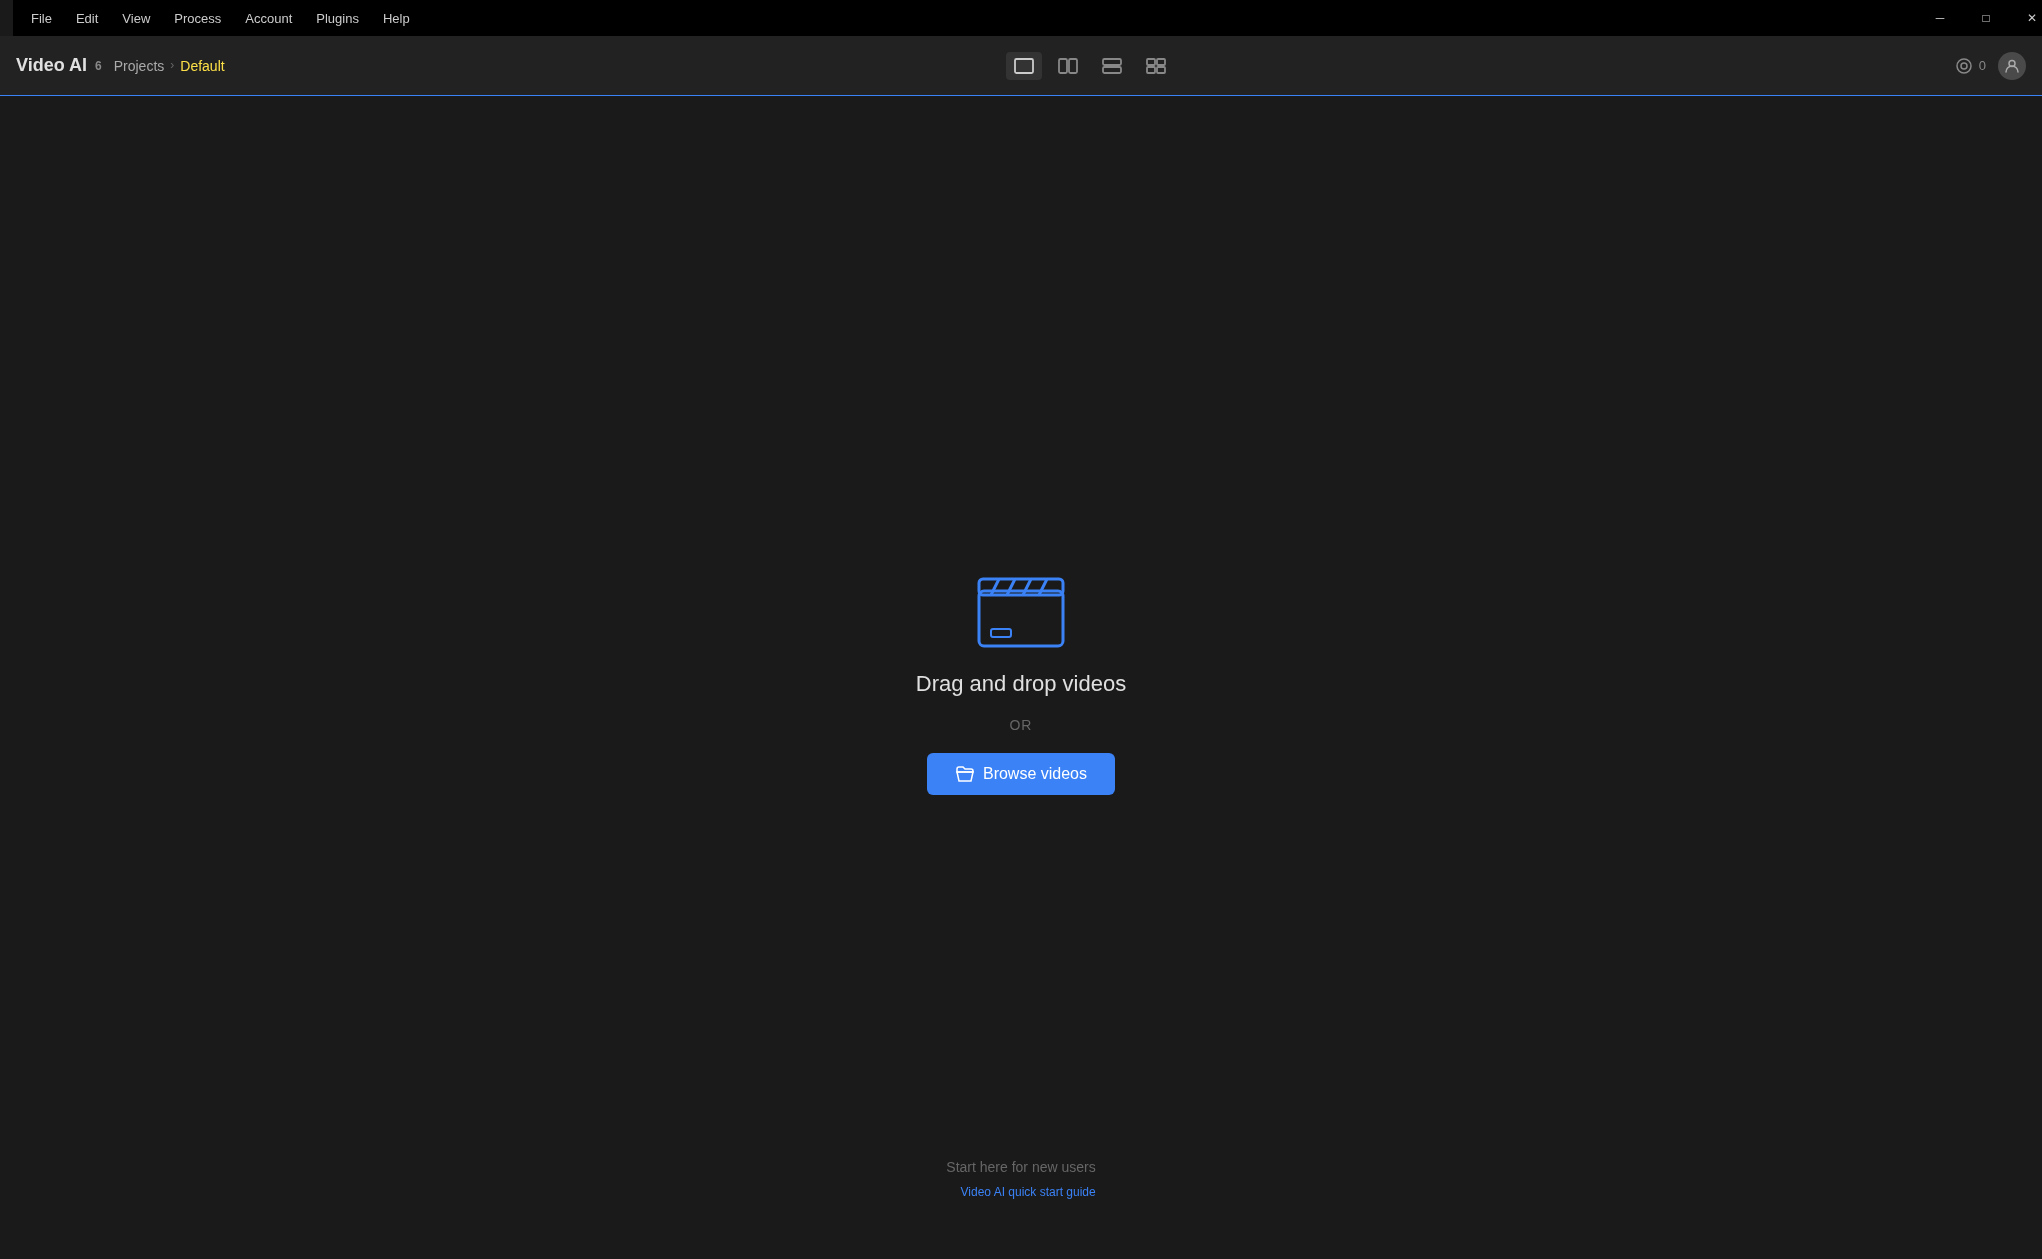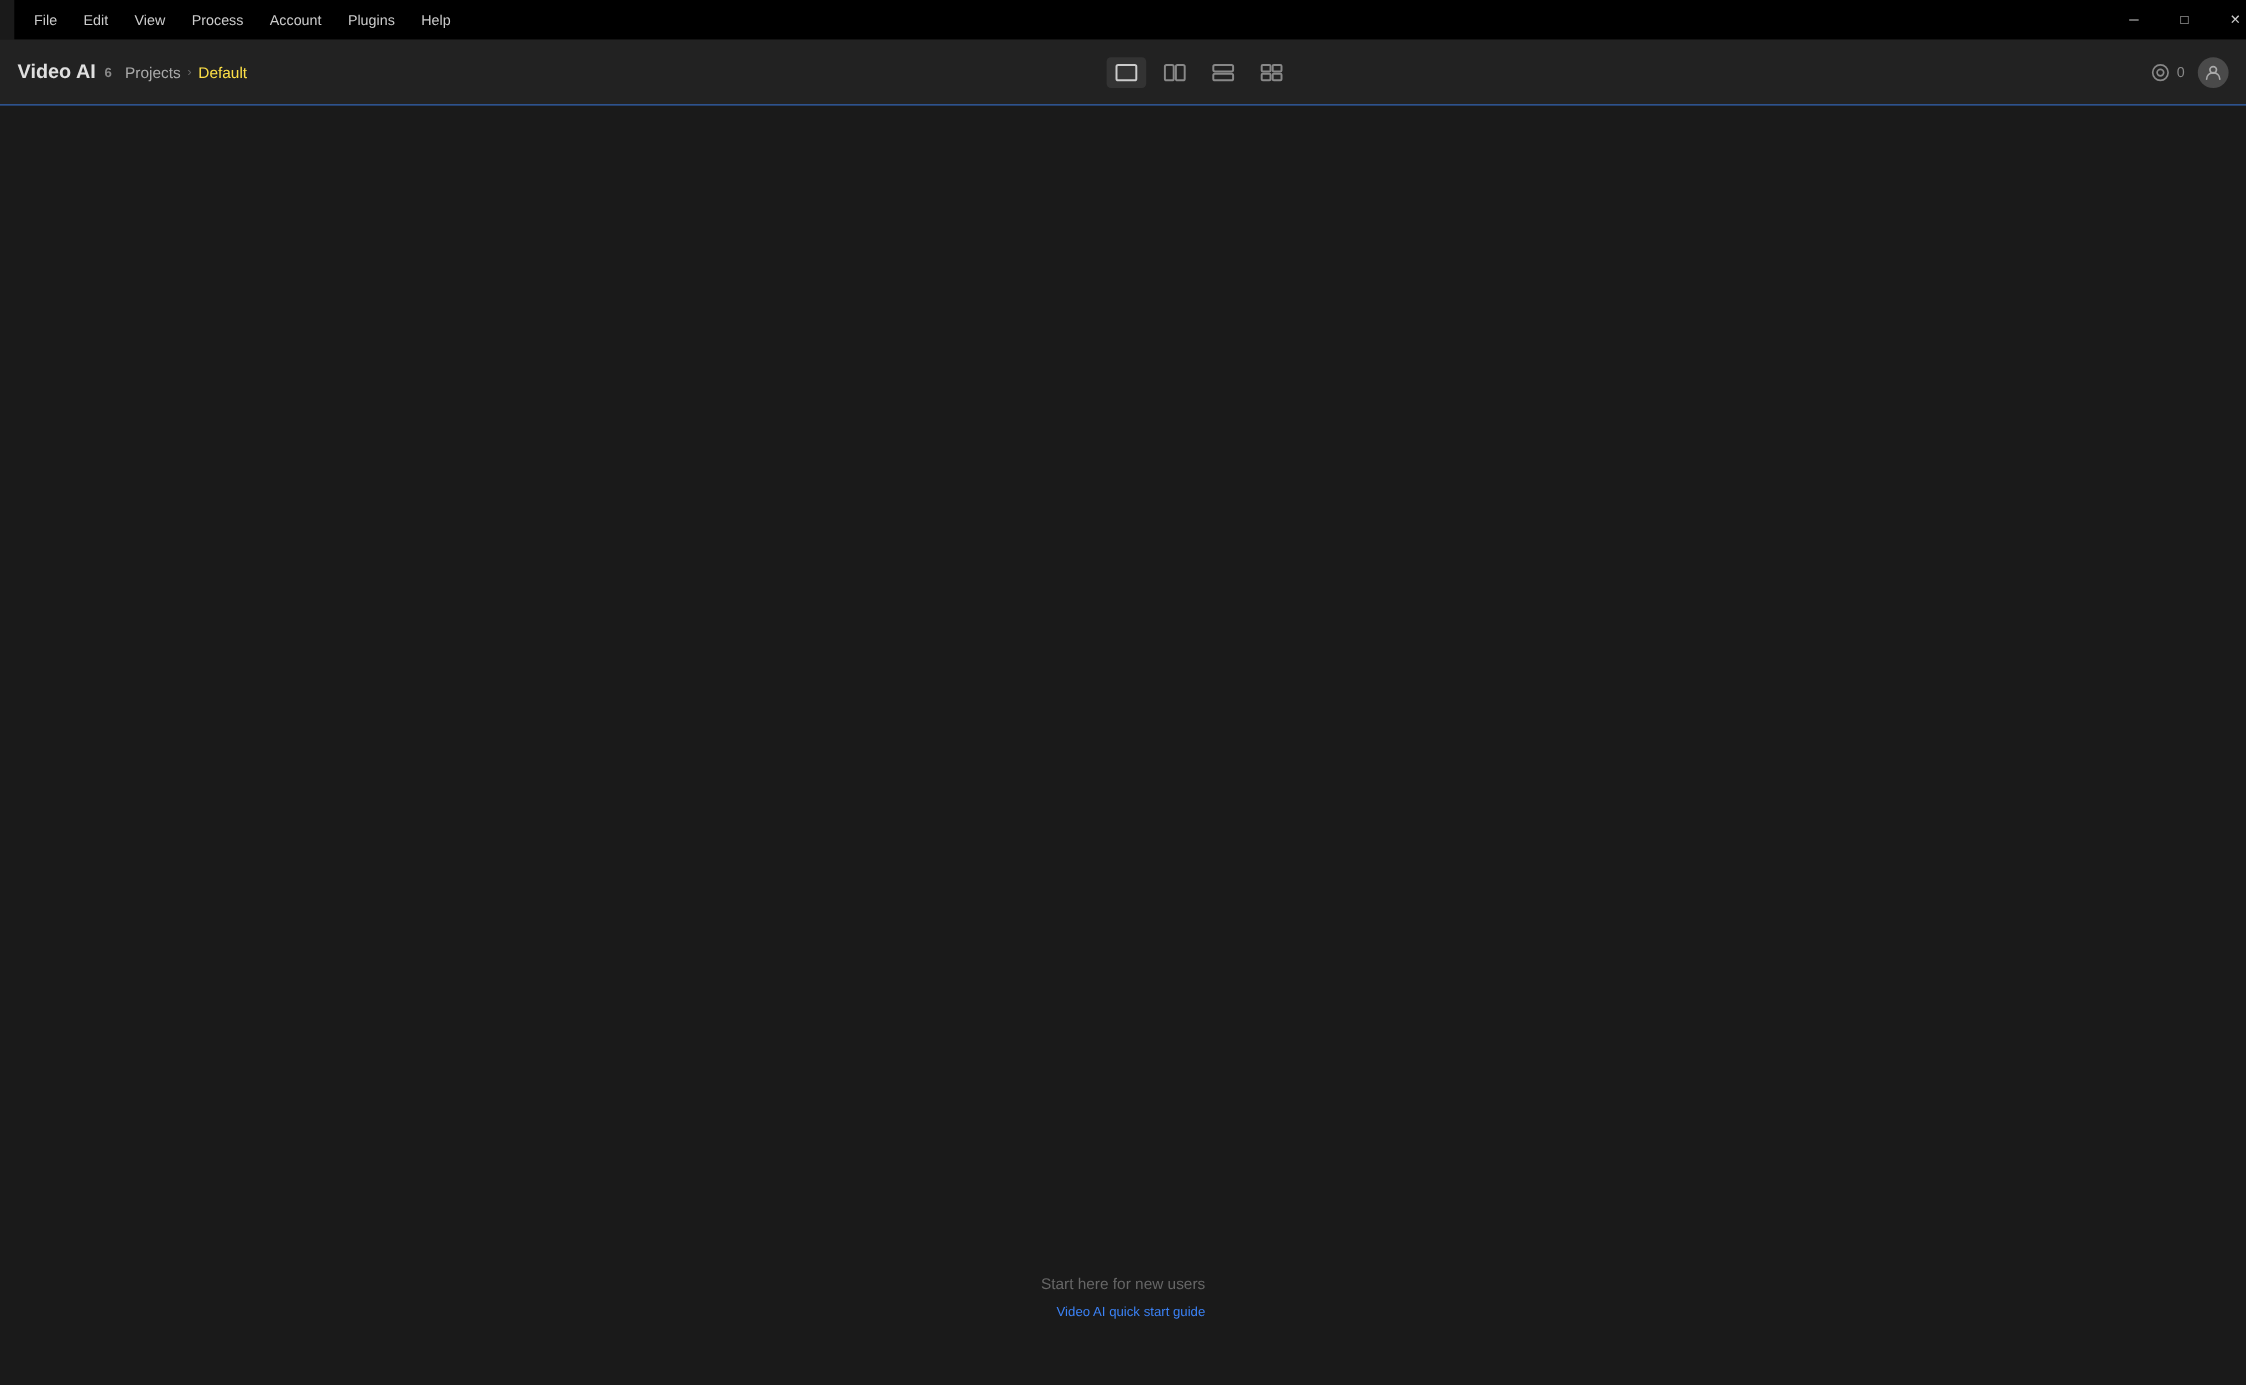--- a/index.html
+++ b/index.html
@@ -306,18 +306,44 @@
     <div class="avatar">
       <svg width="16" height="16" viewBox="0 0 16 16" fill="none" xmlns="http://www.w3.org/2000/svg">
         <circle cx="8" cy="5.5" r="3" stroke="#aaa" stroke-width="1.5"></circle>
         <path d="M2 14c0-3.314 2.686-6 6-6s6 2.686 6 6" stroke="#aaa" stroke-width="1.5" stroke-linecap="round"></path>
       </svg>
     </div>
   </div>
 </div>
 
 <div class="main-content">
+  <div class="drop-zone">
+
+    <svg width="100" height="90" viewBox="0 0 100 90" fill="none" xmlns="http://www.w3.org/2000/svg">
+
+      <rect x="8" y="30" width="84" height="55" rx="5" stroke="#3b82f6" stroke-width="3" fill="none"></rect>
+
+      <rect x="8" y="18" width="84" height="16" rx="4" stroke="#3b82f6" stroke-width="3" fill="none"></rect>
+
+      <line x1="28" y1="18" x2="20" y2="34" stroke="#3b82f6" stroke-width="3"></line>
+      <line x1="44" y1="18" x2="36" y2="34" stroke="#3b82f6" stroke-width="3"></line>
+      <line x1="60" y1="18" x2="52" y2="34" stroke="#3b82f6" stroke-width="3"></line>
+      <line x1="76" y1="18" x2="68" y2="34" stroke="#3b82f6" stroke-width="3"></line>
+
+      <rect x="20" y="68" width="20" height="8" rx="2" stroke="#3b82f6" stroke-width="2" fill="none"></rect>
+    </svg>
+
+    <div class="drag-text">Drag and drop videos</div>
+    <div class="or-text">OR</div>
+    <button class="browse-btn">
+      <svg width="20" height="18" viewBox="0 0 20 18" fill="none" xmlns="http://www.w3.org/2000/svg">
+        <path d="M2 4a2 2 0 012-2h4l2 2h6a2 2 0 012 2v1H2V4z" stroke="white" stroke-width="1.5" fill="none"></path>
+        <path d="M2 7h16l-2 9H4L2 7z" stroke="white" stroke-width="1.5" fill="none"></path>
+      </svg>
+      <span>Browse videos</span>
+    </button>
+  </div>
 
   <div class="bottom-hint">
     <div class="hint-text">Start here for new users</div>
     <a class="quick-start-link">Video AI quick start guide</a>
   </div>
 </div>
 
 </body></html>

